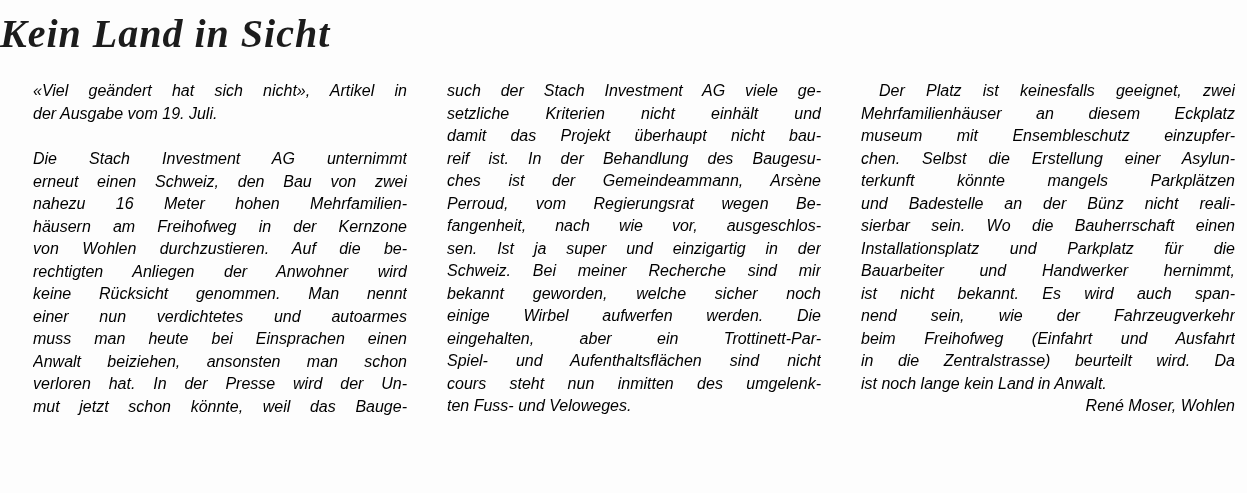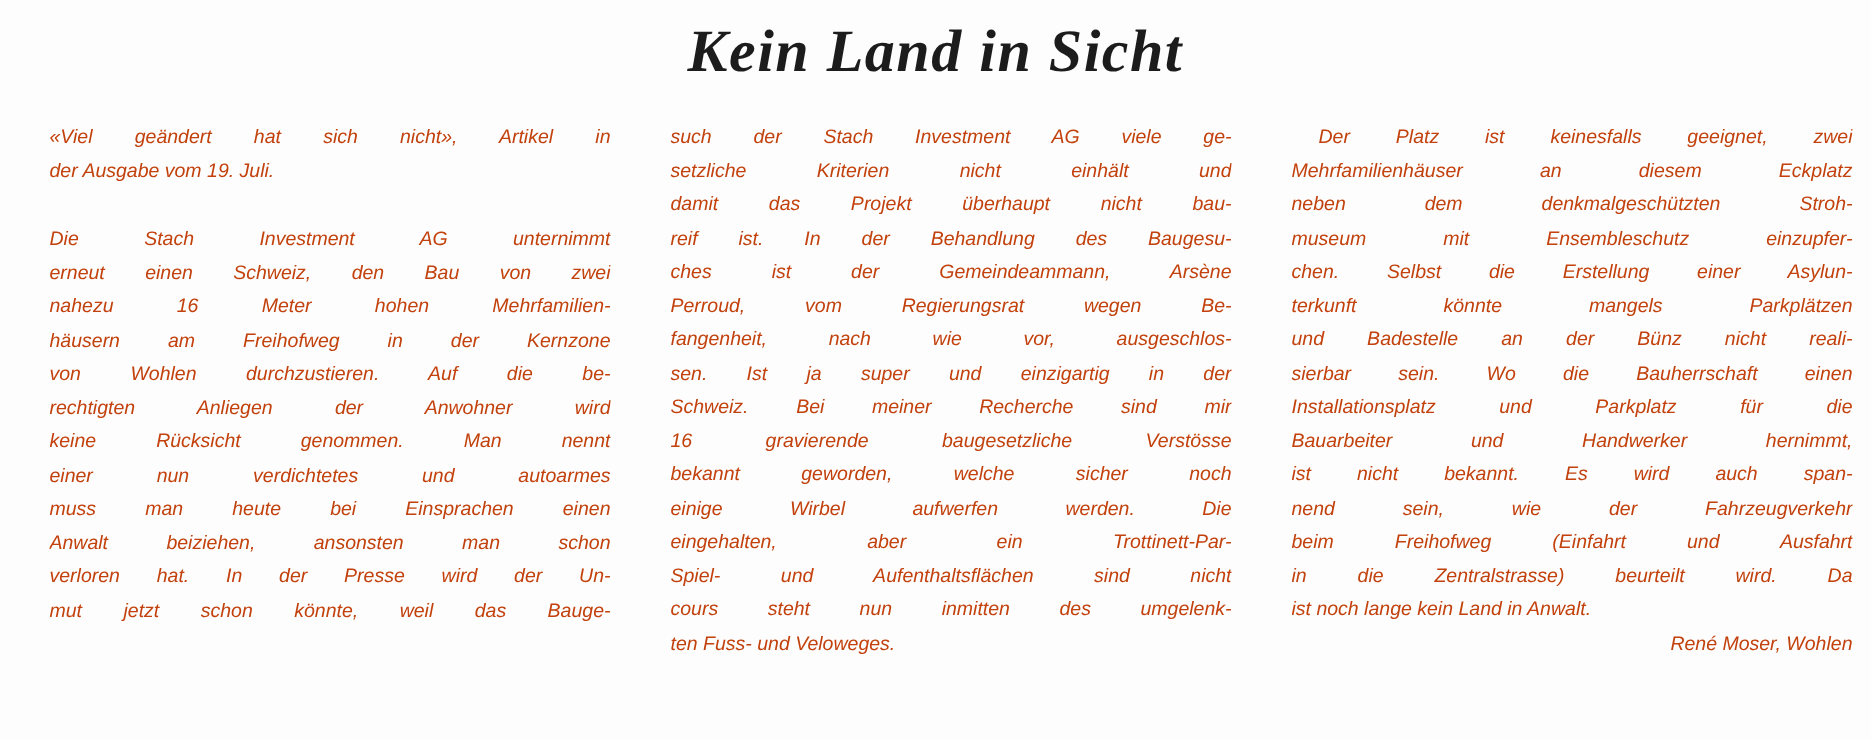--- a/index.html
+++ b/index.html
@@ -11,41 +11,41 @@
     position: relative;
     width: 1247px;
     height: 493px;
     background: #fdfdfd;
     overflow: hidden;
     font-family: "Liberation Sans", sans-serif;
   }
   .headline {
     margin: 0;
     padding-top: 12px;
-    text-align: center;
+    text-align: left;
     font-family: "Liberation Serif", serif;
     font-style: italic;
     font-weight: bold;
     font-size: 40px;
     line-height: 1.1;
     letter-spacing: 1px;
     color: #1c1c1c;
   }
   .columns {
     display: flex;
     gap: 40px;
     padding: 24px 14px 0 33px;
   }
   .col {
     width: 374px;
     flex: 0 0 374px;
     font-style: italic;
-    font-size: 13px;
+    font-size: 16px;
     line-height: 22.5px;
-    color: #c2410c;
+    color: #000000;
   }
   .block + .block {
     margin-top: 23px;
   }
   .line {
     height: 22.5px;
     overflow: hidden;
     text-align: justify;
     text-align-last: justify;
   }
@@ -89,34 +89,32 @@
         <div class="block">
           <div class="line">such der Stach Investment AG viele ge-</div>
           <div class="line">setzliche Kriterien nicht einhält und</div>
           <div class="line">damit das Projekt überhaupt nicht bau-</div>
           <div class="line">reif ist. In der Behandlung des Baugesu-</div>
           <div class="line">ches ist der Gemeindeammann, Arsène</div>
           <div class="line">Perroud, vom Regierungsrat wegen Be-</div>
           <div class="line">fangenheit, nach wie vor, ausgeschlos-</div>
           <div class="line">sen. Ist ja super und einzigartig in der</div>
           <div class="line">Schweiz. Bei meiner Recherche sind mir</div>
-          <div class="line">16 gravierende baugesetzliche Verstösse</div>
           <div class="line">bekannt geworden, welche sicher noch</div>
           <div class="line">einige Wirbel aufwerfen werden. Die</div>
           <div class="line">eingehalten, aber ein Trottinett-Par-</div>
           <div class="line">Spiel- und Aufenthaltsflächen sind nicht</div>
           <div class="line">cours steht nun inmitten des umgelenk-</div>
           <div class="line last">ten Fuss- und Veloweges.</div>
         </div>
       </div>
     <div class="col">
         <div class="block">
           <div class="line indent">Der Platz ist keinesfalls geeignet, zwei</div>
           <div class="line">Mehrfamilienhäuser an diesem Eckplatz</div>
-          <div class="line">neben dem denkmalgeschützten Stroh-</div>
           <div class="line">museum mit Ensembleschutz einzupfer-</div>
           <div class="line">chen. Selbst die Erstellung einer Asylun-</div>
           <div class="line">terkunft könnte mangels Parkplätzen</div>
           <div class="line">und Badestelle an der Bünz nicht reali-</div>
           <div class="line">sierbar sein. Wo die Bauherrschaft einen</div>
           <div class="line">Installationsplatz und Parkplatz für die</div>
           <div class="line">Bauarbeiter und Handwerker hernimmt,</div>
           <div class="line">ist nicht bekannt. Es wird auch span-</div>
           <div class="line">nend sein, wie der Fahrzeugverkehr</div>
           <div class="line">beim Freihofweg (Einfahrt und Ausfahrt</div>

